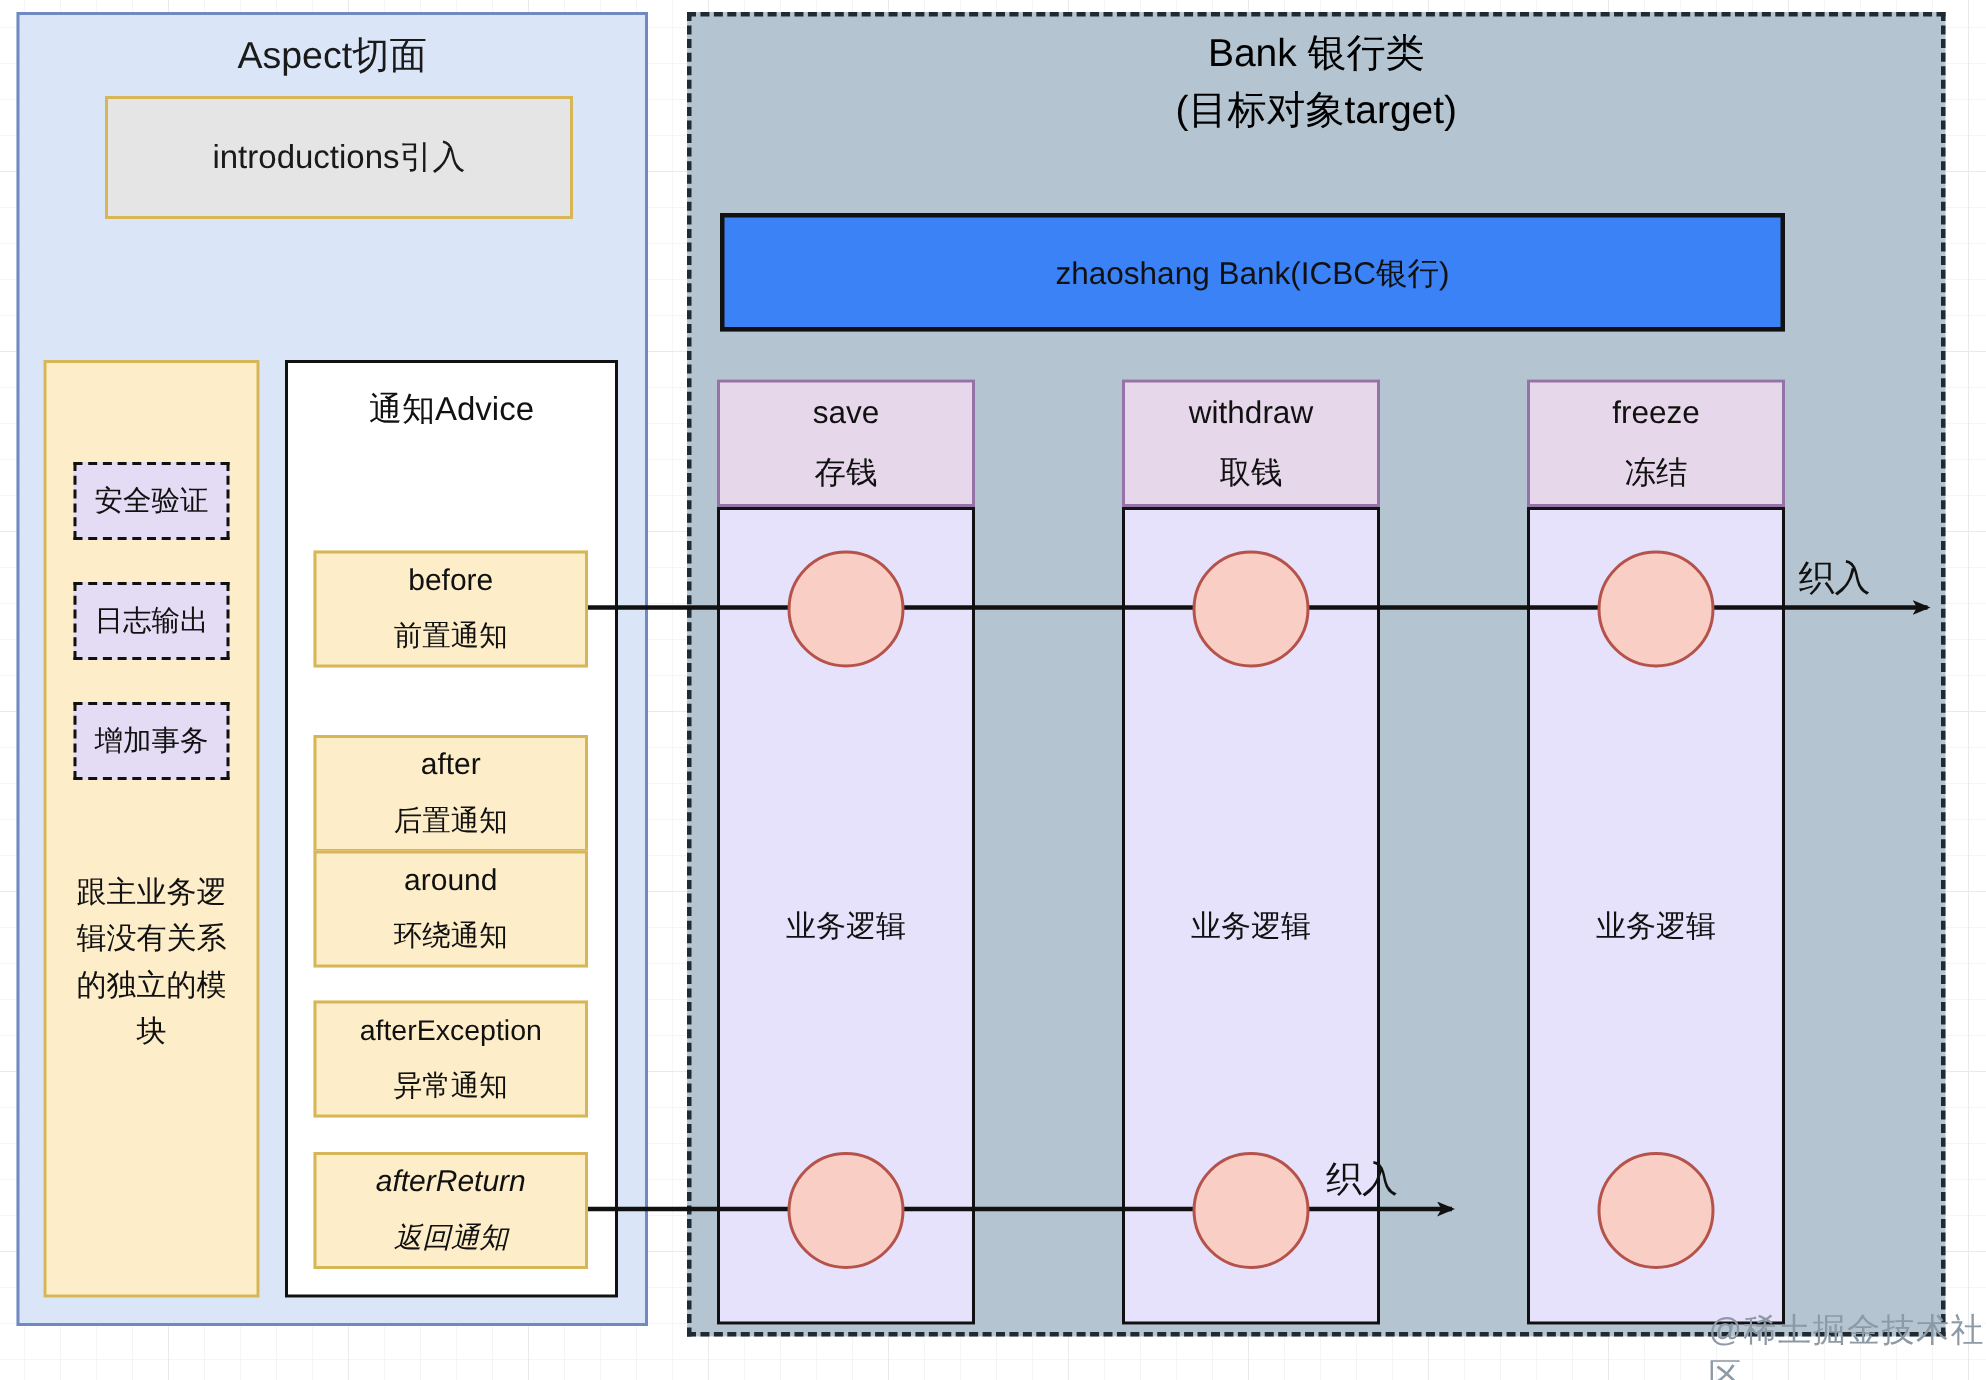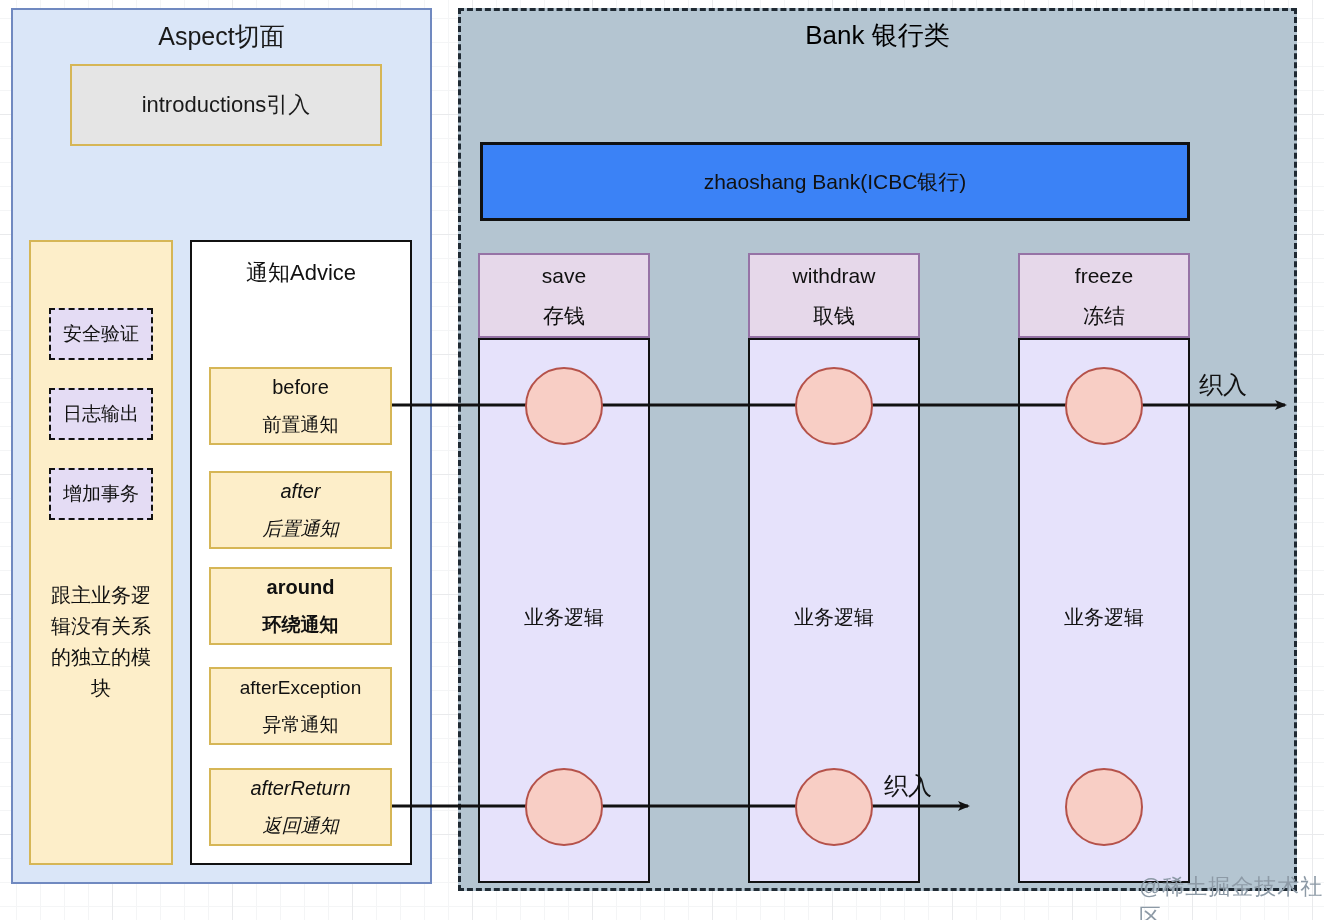--- a/index.html
+++ b/index.html
@@ -66,22 +66,22 @@
     font-size:22px;color:#111111;
   }
   .advice-box{
     left:209px;width:183px;height:78px;
     background:#fdeec9;border:2px solid #d6b656;
     font-size:19px;line-height:25px;color:#111111;
   }
   .advice-box .en{font-size:20px;}
   .advice-box .cn{font-size:19px;}
   #advice-0{top:367px;}
-  #advice-1{top:471px;font-style:italic;}
-  #advice-2{top:567px;font-weight:bold;}
+  #advice-1{top:490px;}
+  #advice-2{top:567px;}
   #advice-3{top:667px;}
   #advice-4{top:768px;font-style:italic;}
   #advice-3 .en{font-size:19px;}
 
   
   #bank-panel{
     left:458px;top:8px;width:1297px;height:883px;
     width:839px;
     background:#b4c5d1;border:3px dashed #1f2a33;
   }
@@ -173,20 +173,21 @@
 </div>
 <div class="abs ctr col advice-box" id="advice-4">
   <span class="en">afterReturn</span>
   <span class="cn">返回通知</span>
 </div>
 
 <div class="abs" id="bank-panel"></div>
 
 <div class="abs" id="bank-title">
   <div>Bank 银行类</div>
+  <div>(目标对象target)</div>
 </div>
 
 <div class="abs ctr" id="bank-name-box">zhaoshang Bank(ICBC银行)</div>
 
 <div class="abs method-body mcol-0"></div>
 <div class="abs method-body mcol-1"></div>
 <div class="abs method-body mcol-2"></div>
 
 <div class="abs ctr col method-head mcol-0">
   <span>save</span>

